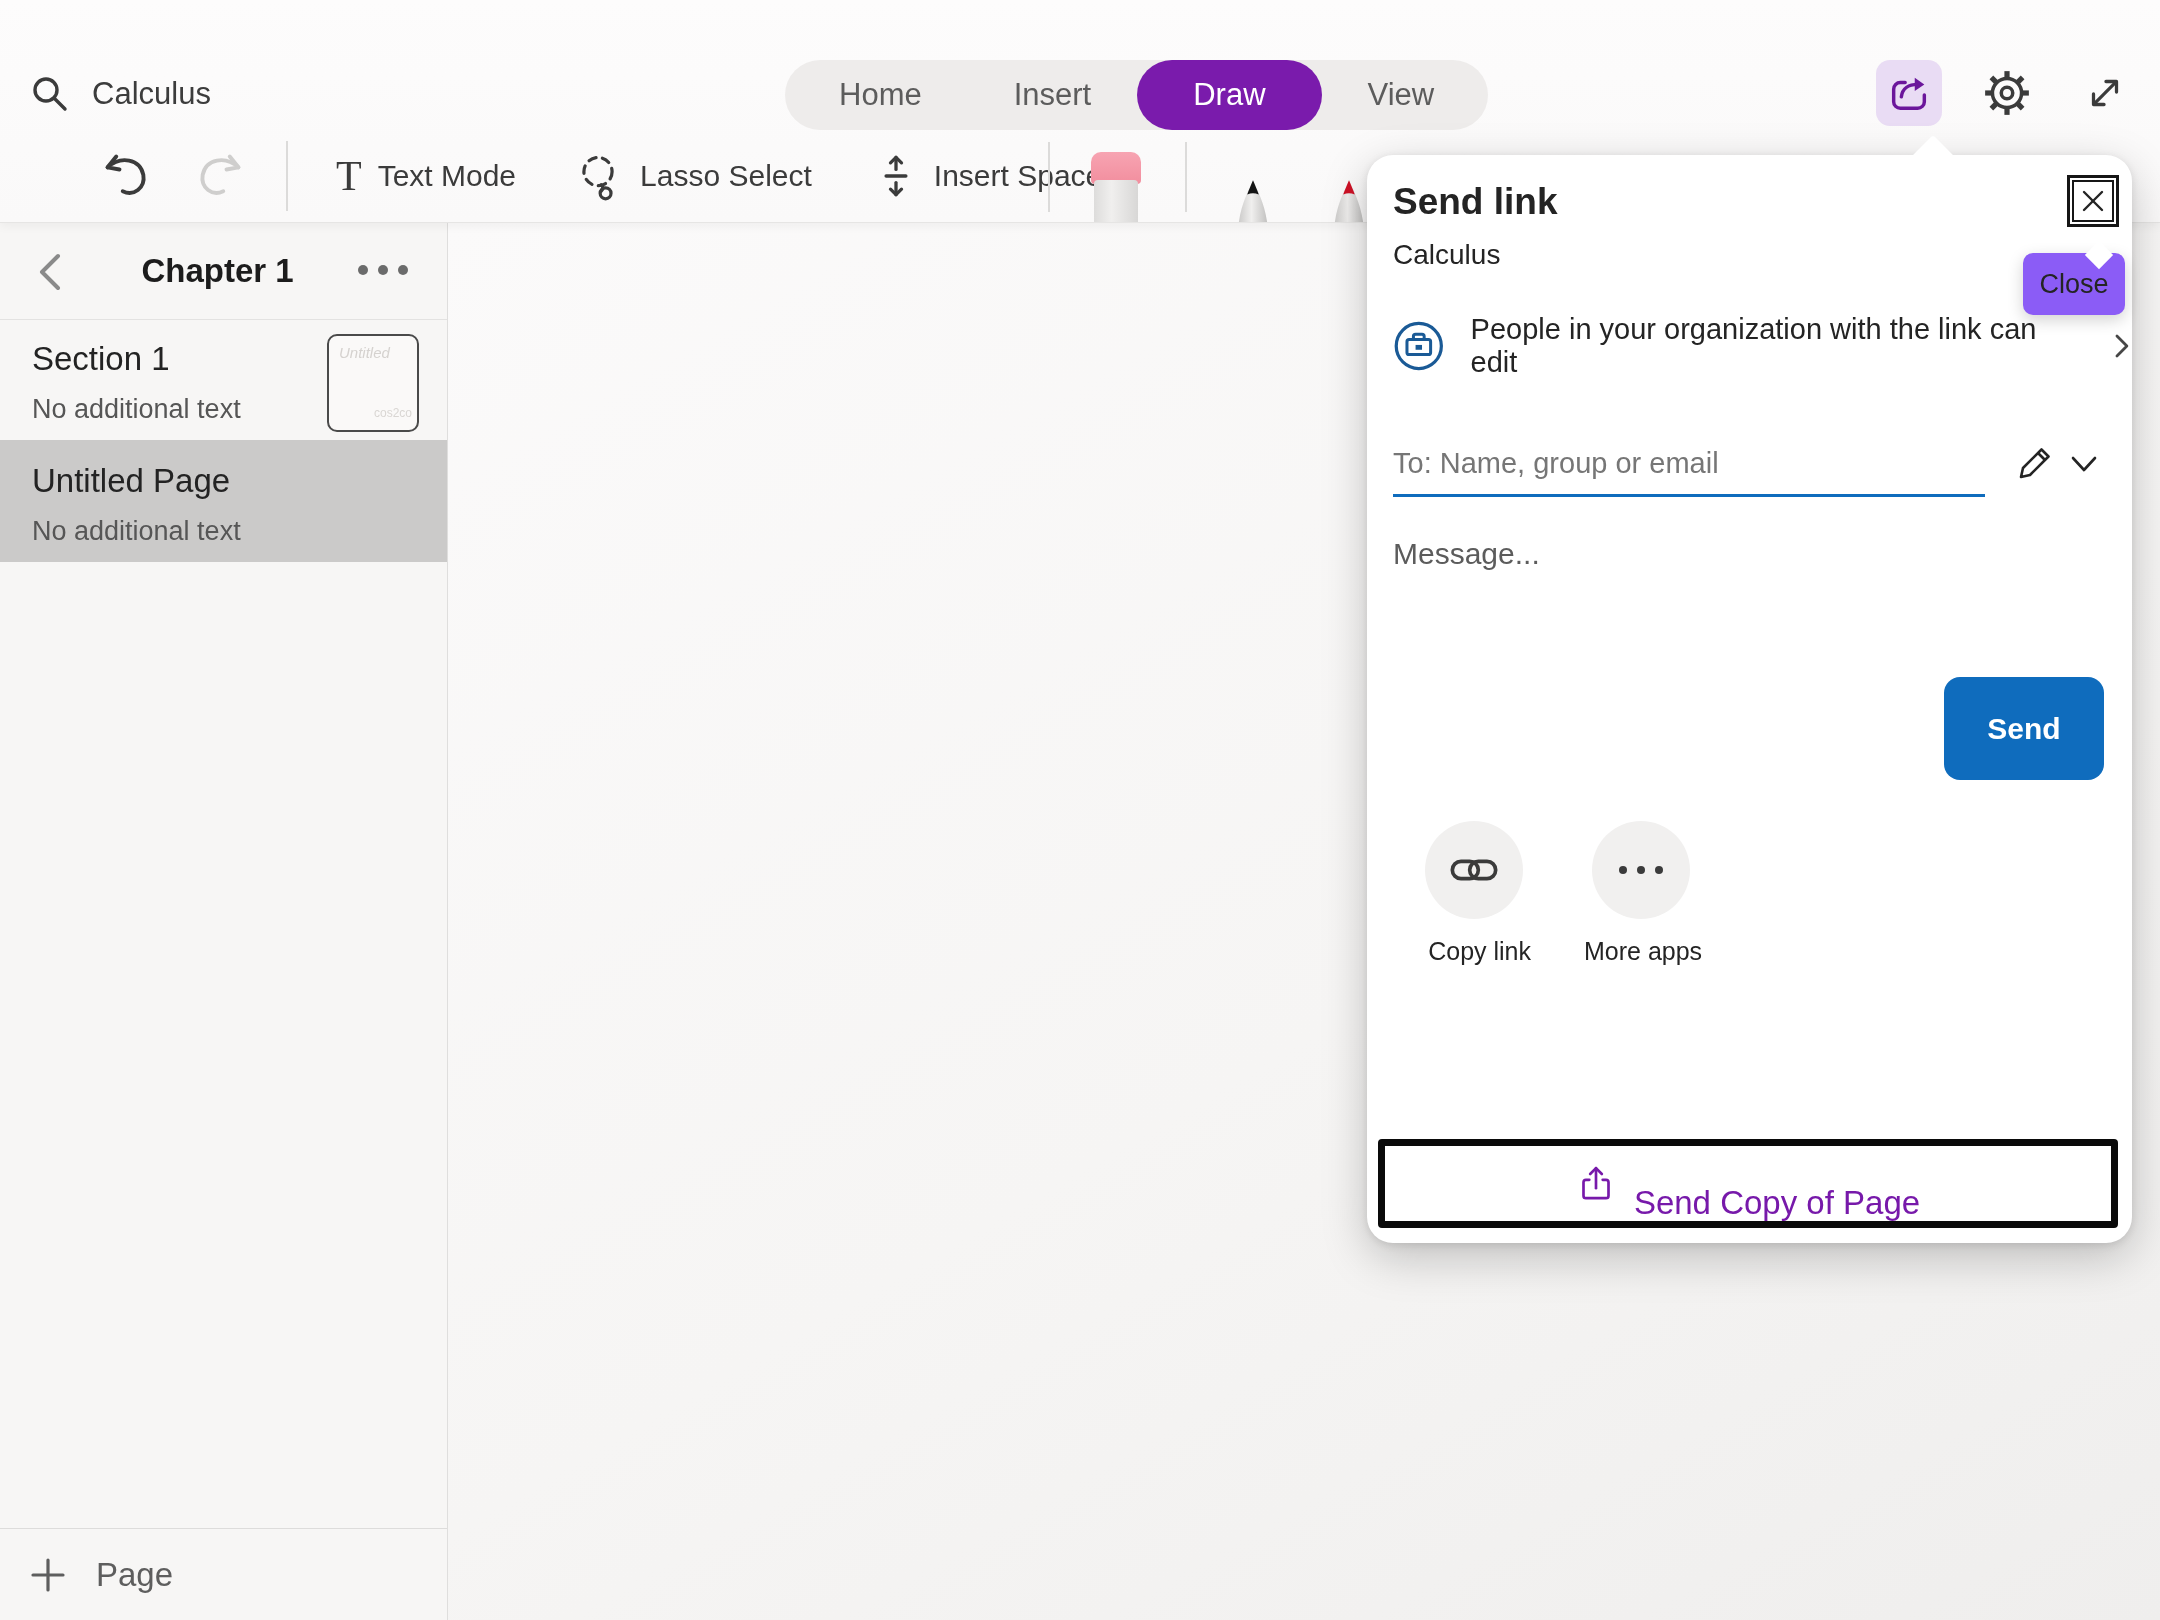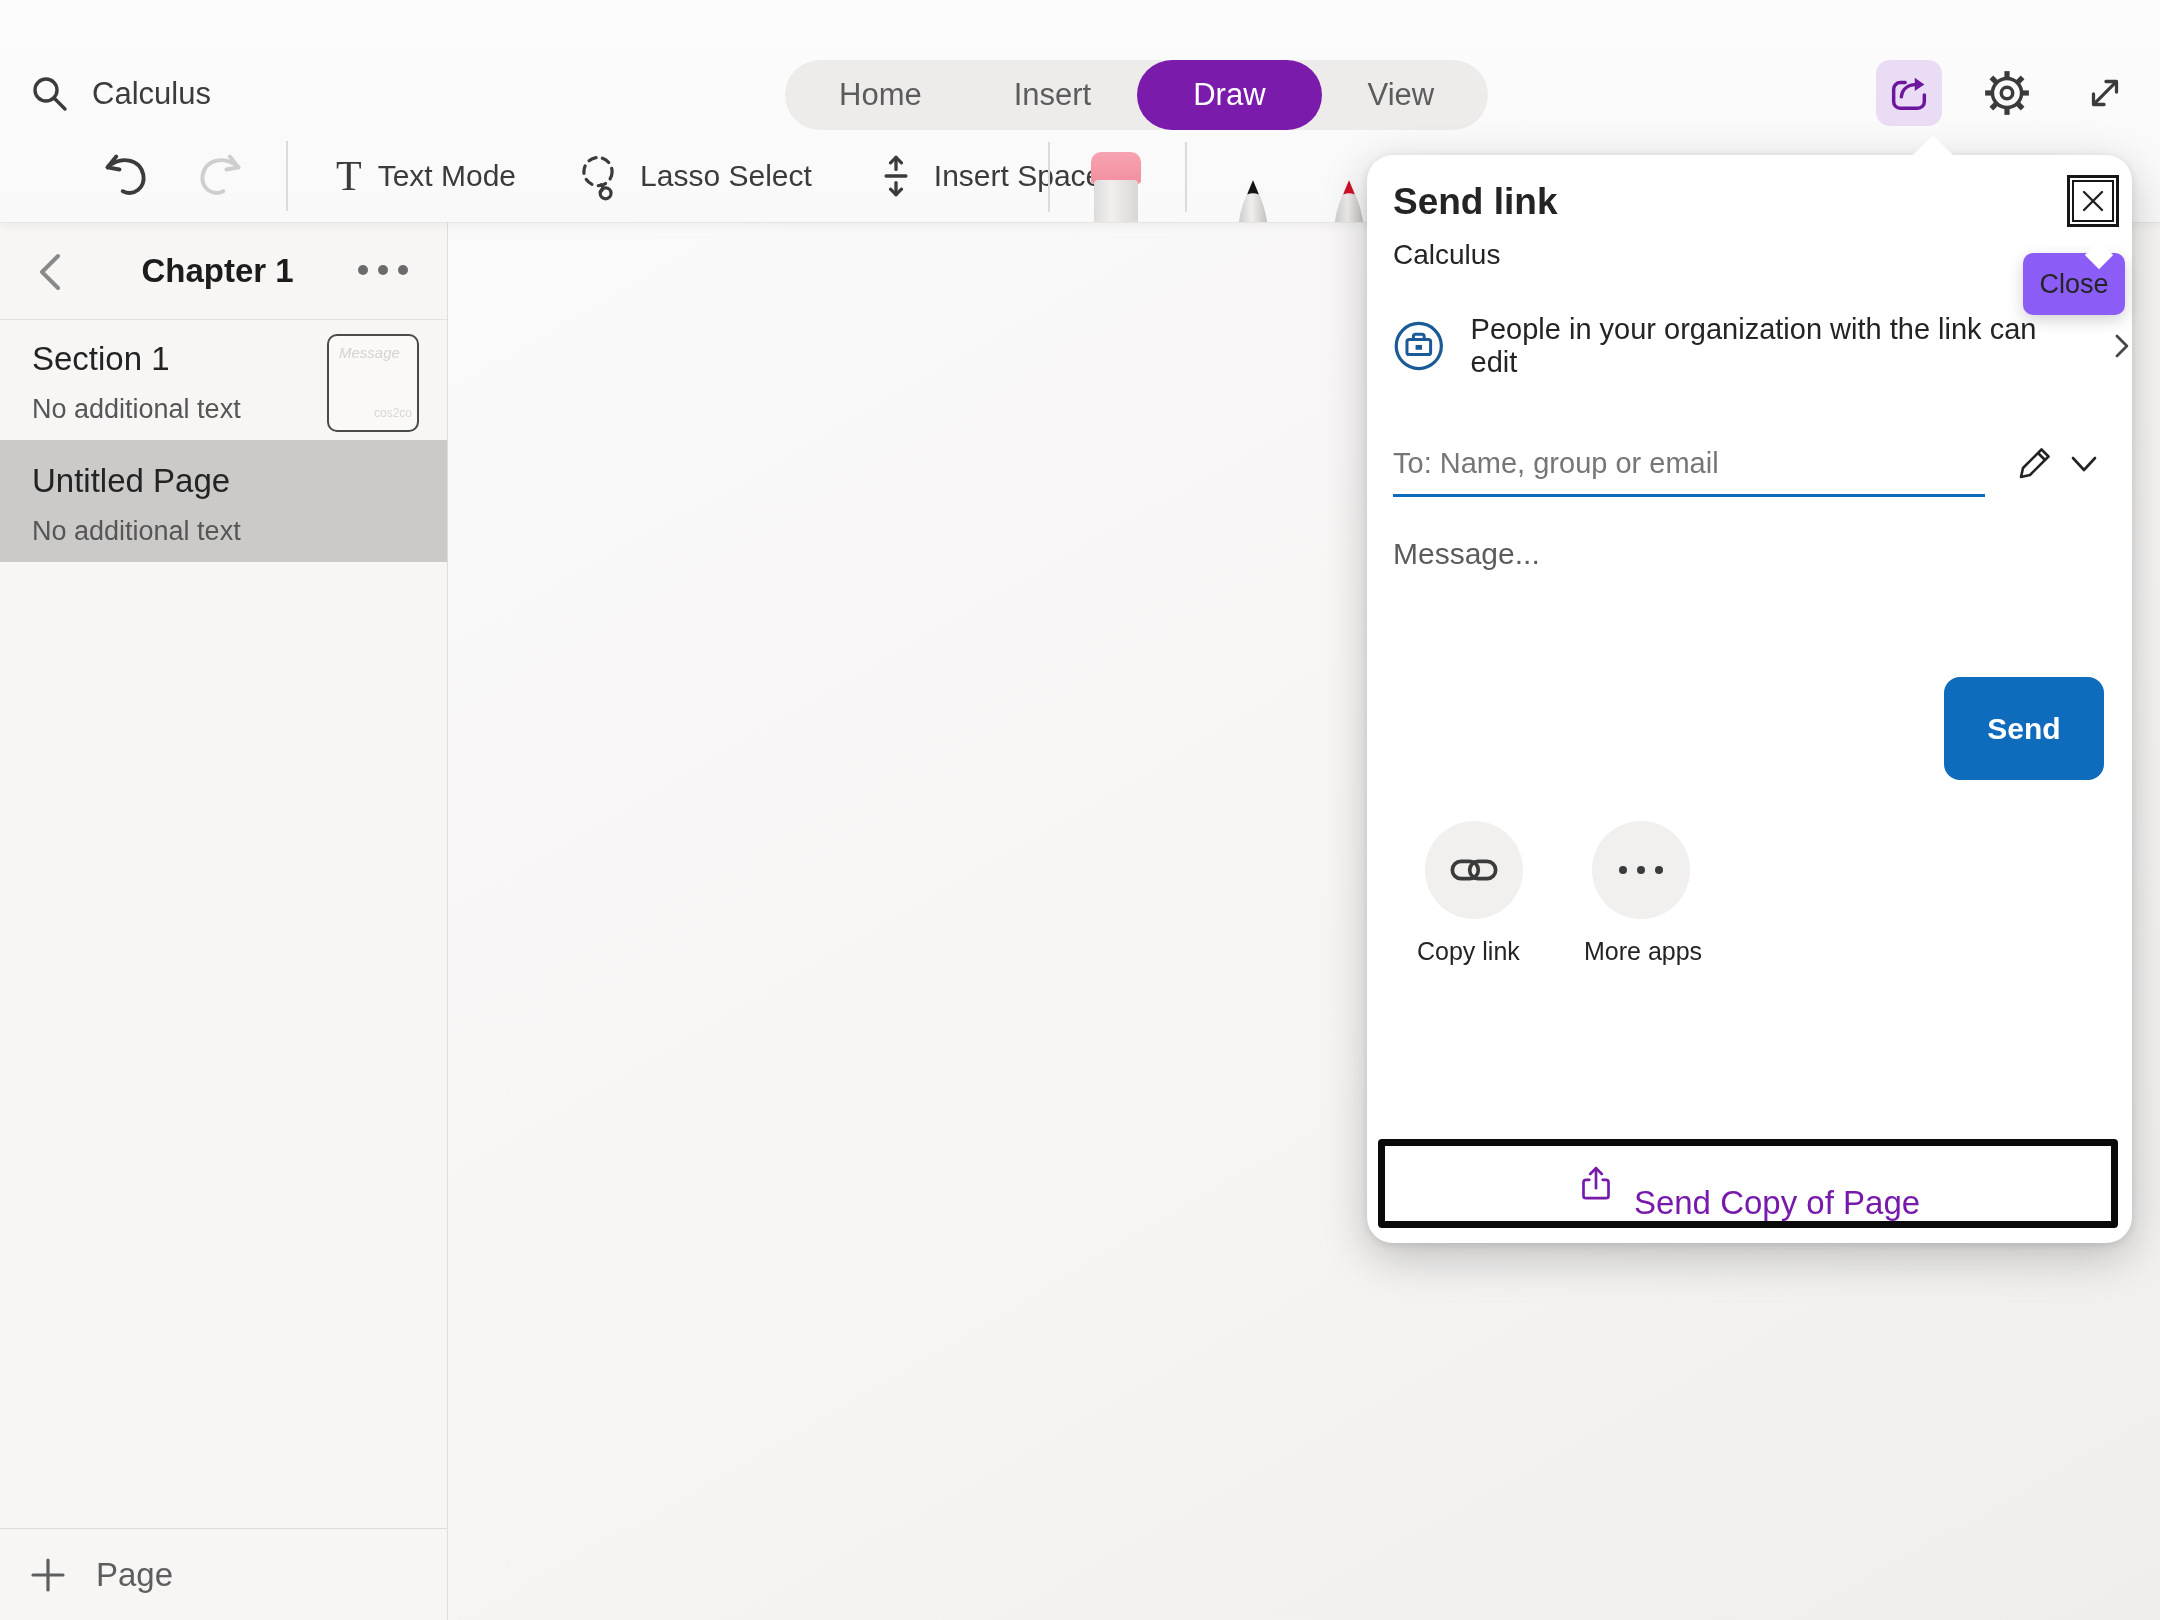--- a/index.html
+++ b/index.html
@@ -78,21 +78,21 @@
               border-bottom:3px solid #0F6CBD; font-size:29px; color:#4d7c0f; background:transparent;
               font-family:"Liberation Sans",sans-serif; }
   .to-input::placeholder { color:#767676; }
   .edit-icon { position:absolute; left:648px; top:288px; }
   .chev-down { position:absolute; left:702px; top:298px; }
   .msg-input { position:absolute; left:26px; top:372px; width:560px; height:54px; border:none; outline:none;
                font-size:30px; color:#242424; background:transparent; font-family:"Liberation Sans",sans-serif; }
   .msg-input::placeholder { color:#5C5C5C; }
   .send-btn { position:absolute; left:577px; top:522px; width:160px; height:103px; background:#0F6CBD; border:none;
               border-radius:16px; color:#FFFFFF; font-size:30px; font-weight:600; font-family:"Liberation Sans",sans-serif; }
-  .action { position:absolute; top:666px; width:114px; text-align:left; }
+  .action { position:absolute; top:666px; width:114px; text-align:right; }
   .action .circle { width:98px; height:98px; border-radius:50%; background:#F1F0EF; margin:0 auto;
                     display:flex; align-items:center; justify-content:center; }
   .action .a-lbl { margin-top:18px; font-size:25px; color:#242424; white-space:nowrap; }
   .action.copy { left:50px; }
   .action.more { left:217px; }
   .send-copy { position:absolute; left:11px; top:984px; width:740px; height:89px; background:#FFFFFF;
                border:7px solid #0A0A0A; border-radius:4px; display:flex; align-items:center; justify-content:center;
                gap:18px; }
   .send-copy .sc-lbl { font-size:33px; color:#7719AA;margin-top:39px; }
 </style>
@@ -235,21 +235,21 @@
         <circle cx="8" cy="8" r="5" fill="#6B6B6B"></circle>
           <circle cx="28" cy="8" r="5" fill="#6B6B6B"></circle>
           <circle cx="48" cy="8" r="5" fill="#6B6B6B"></circle>
       </svg>
     </div>
 
     <div class="page-row" style="top:100px">
       <div class="pr-title">Section 1</div>
       <div class="pr-sub">No additional text</div>
       <div class="thumb">
-        <span class="h1">Message</span>
+        <span class="h1">Untitled</span>
         <span class="h2">cos2co</span>
       </div>
     </div>
 
     <div class="page-row selected" style="top:218px; height:122px">
       <div class="pr-title" style="top:22px">Untitled Page</div>
       <div class="pr-sub" style="top:76px">No additional text</div>
     </div>
 
     <div class="sb-footer">

